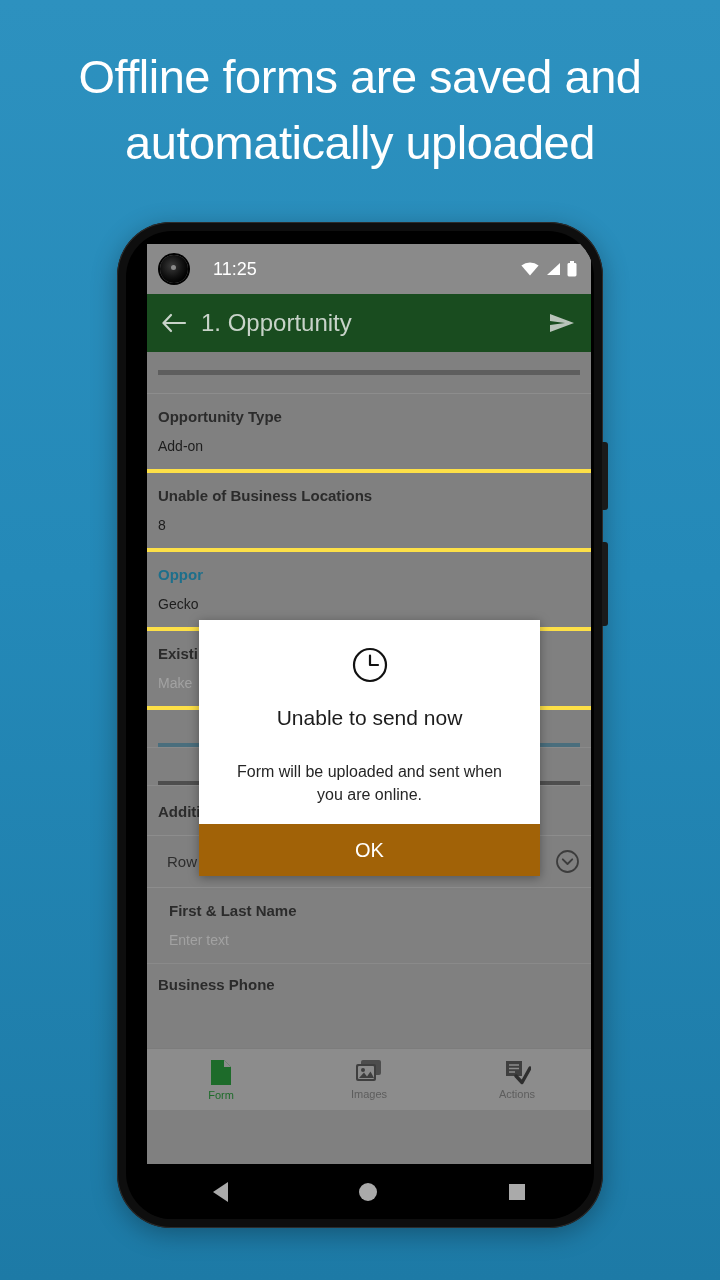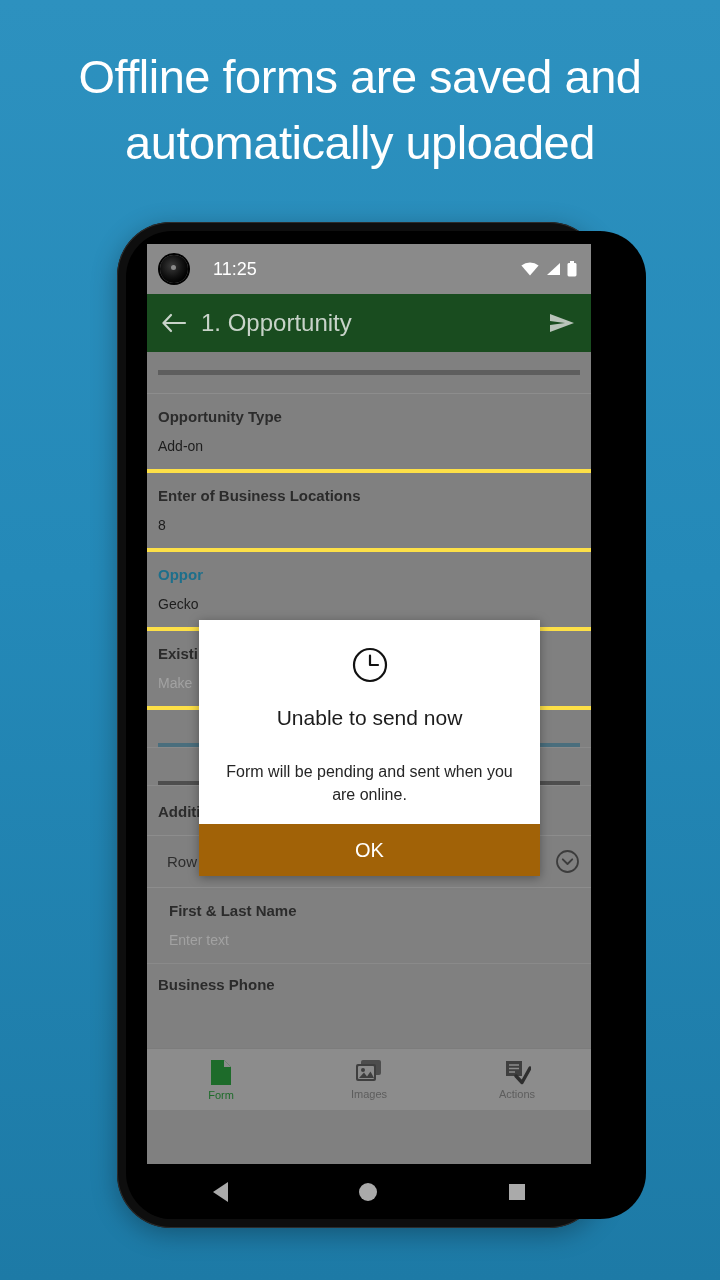--- a/index.html
+++ b/index.html
@@ -22,21 +22,21 @@
   
   .phone {
     position:absolute; left:117px; top:222px;
     width:486px; height:1006px;
     background:#0e0e0e;
     border-radius:54px;
     box-shadow:0 0 0 1px #2c2c2c inset, 0 6px 26px rgba(0,0,0,.30);
   }
   .phone-inner {
     position:absolute; left:9px; top:9px;
-    width:520px; height:988px;
+    width:468px; height:988px;
     background:#000;
     border-radius:46px;
     overflow:hidden;
   }
   .btn-vol, .btn-pwr {
     position:absolute; left:485px; width:6px;
     background:#1a1a1a; border-radius:0 3px 3px 0;
   }
   .btn-vol { top:220px; height:68px; }
   .btn-pwr { top:320px; height:84px; }
@@ -195,21 +195,21 @@
         <div class="topbar-row">
           <div class="topbar-line"></div>
         </div>
 
         <div class="field">
           <div class="field-label">Opportunity Type</div>
           <div class="field-value">Add-on</div>
         </div>
 
         <div class="field">
-          <div class="field-label">Enter of Business Locations</div>
+          <div class="field-label">Unable of Business Locations</div>
           <div class="field-value">8</div>
         </div>
 
         <div class="field">
           <div class="field-label link">Oppor</div>
           <div class="field-value">Gecko</div>
         </div>
 
         <div class="field">
           <div class="field-label">Existi</div>
@@ -278,21 +278,21 @@
       </div>
 
       <div class="dim"></div>
       <div class="dialog">
         <div class="dialog-body">
           <svg width="38" height="38" viewBox="0 0 38 38">
             <circle cx="19" cy="19" r="16" stroke="#111" stroke-width="2.2" fill="none"></circle>
             <path d="M19 9.5 V19 H27" stroke="#111" stroke-width="2.2" fill="none" stroke-linecap="round" stroke-linejoin="round"></path>
           </svg>
           <div class="dialog-title">Unable to send now</div>
-          <div class="dialog-msg">Form will be pending and sent when you are online.</div>
+          <div class="dialog-msg">Form will be uploaded and sent when you are online.</div>
         </div>
         <button class="dialog-ok">OK</button>
       </div>
 
     </div>
 
     <div class="androidnav">
       <div class="nav-back"></div>
       <div class="nav-home"></div>
       <div class="nav-recent"></div>

